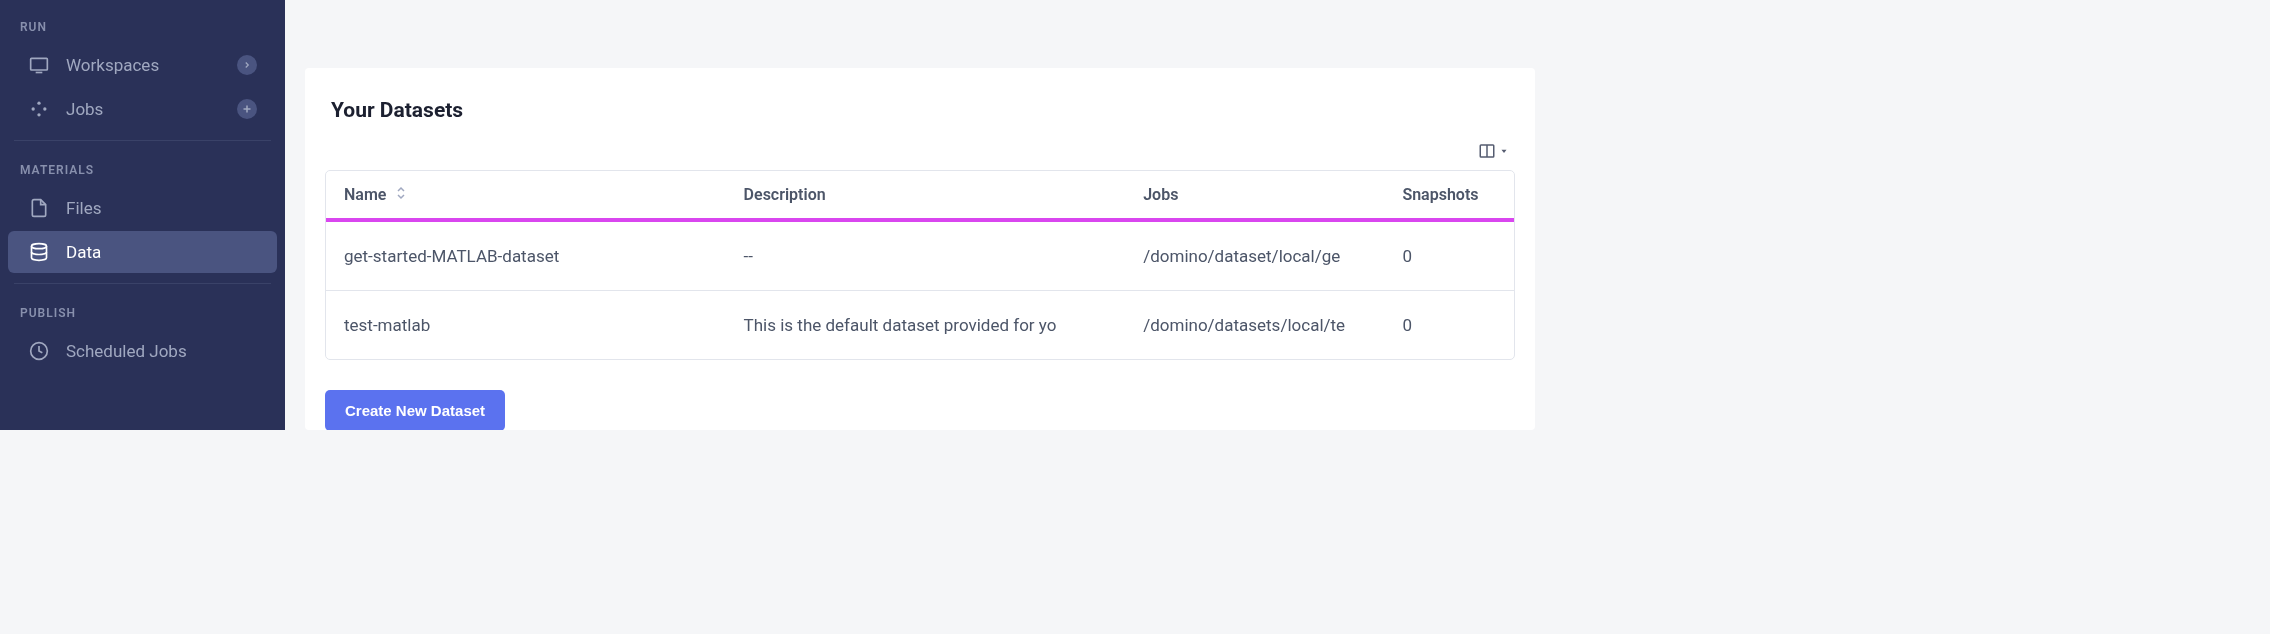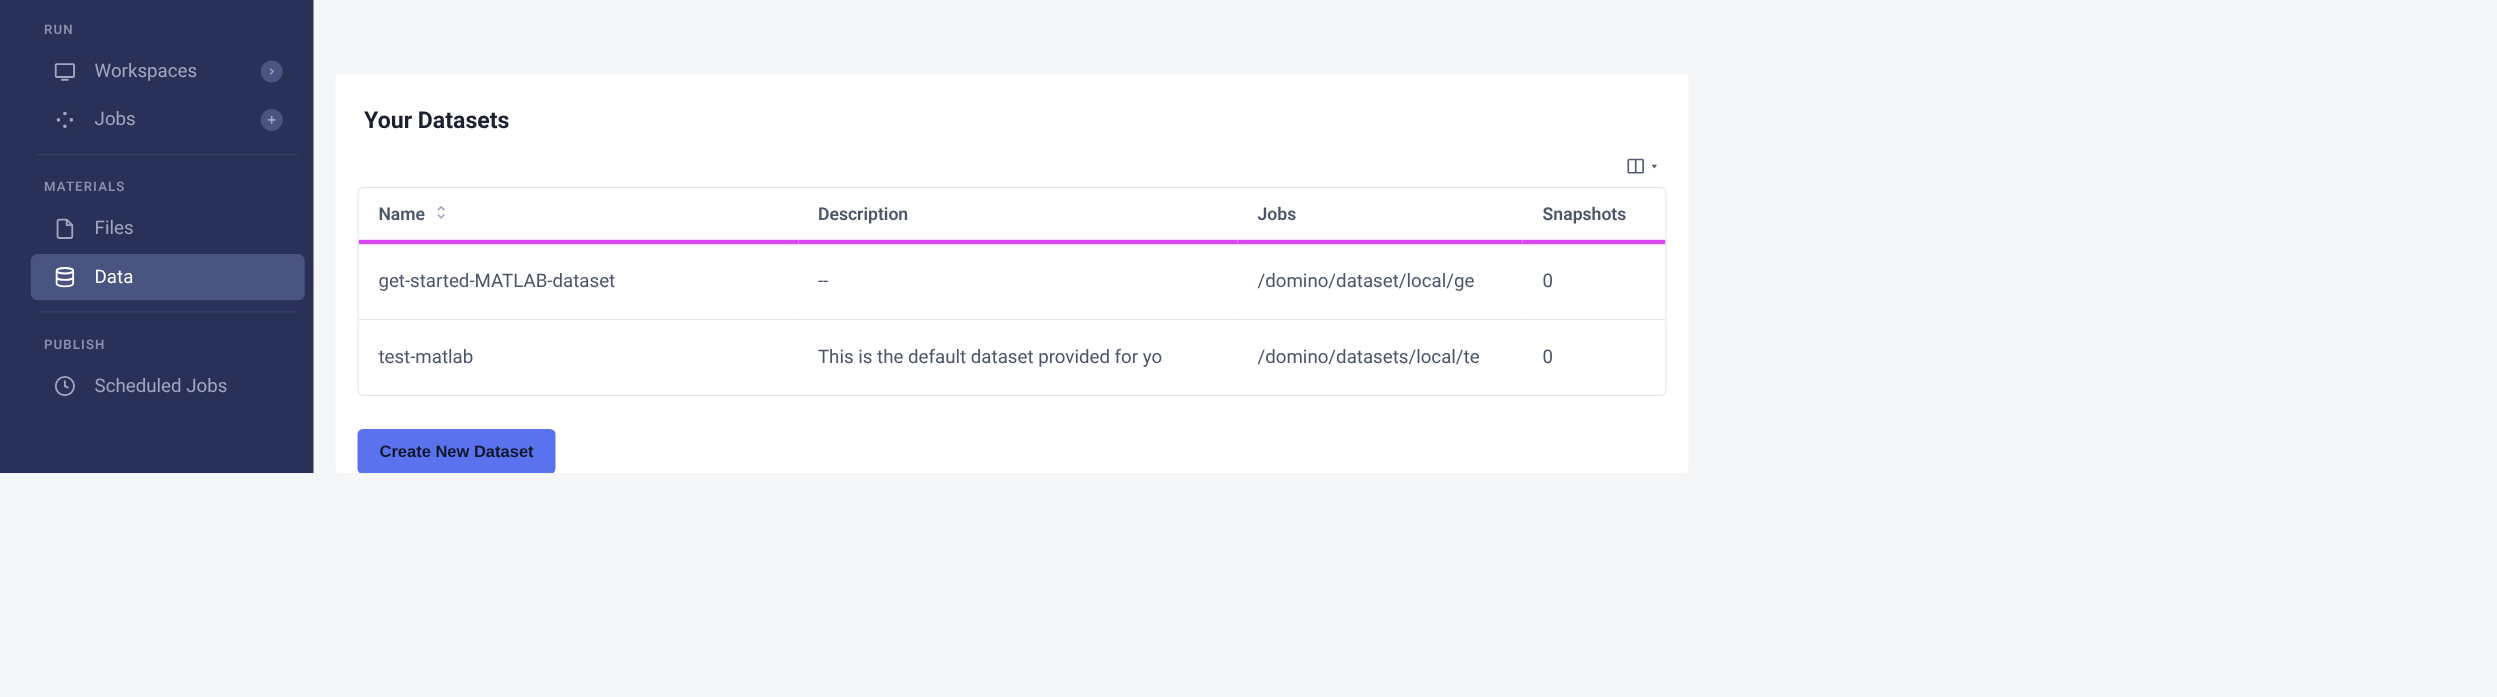--- a/index.html
+++ b/index.html
@@ -14,21 +14,20 @@
       height: 430px;
       background: #f5f6f8;
       overflow: hidden;
     }
     .sidebar {
       width: 285px;
       background: #2a3158;
       color: #a0a8c0;
       padding-top: 8px;
       flex-shrink: 0;
-      padding-left: 20px;
     }
     .sidebar-section-label {
       font-size: 12px;
       font-weight: 600;
       letter-spacing: 1px;
       color: #8890ad;
       padding: 12px 20px 8px;
     }
     .sidebar-item {
       display: flex;
@@ -142,21 +141,21 @@
     }
     .col-name { width: 370px; max-width: 370px; }
     .col-desc { width: 370px; max-width: 370px; }
     .col-path { width: 240px; max-width: 240px; }
     .col-snap { width: 120px; }
     td.col-name {
       color: #4c5568;
     }
     .btn-primary {
       background: #5b72ef;
-      color: #0f172a;
+      color: #ffffff;
       border: none;
       border-radius: 5px;
       padding: 12px 20px;
       font-size: 15px;
       font-weight: 600;
       cursor: pointer;
     }
   </style>
 </head>
 <body>

